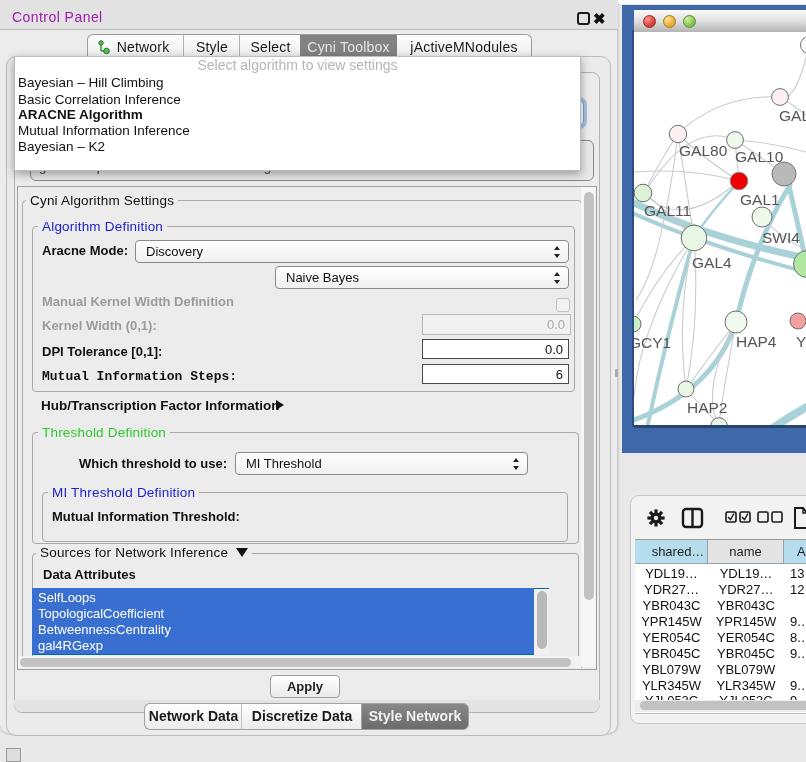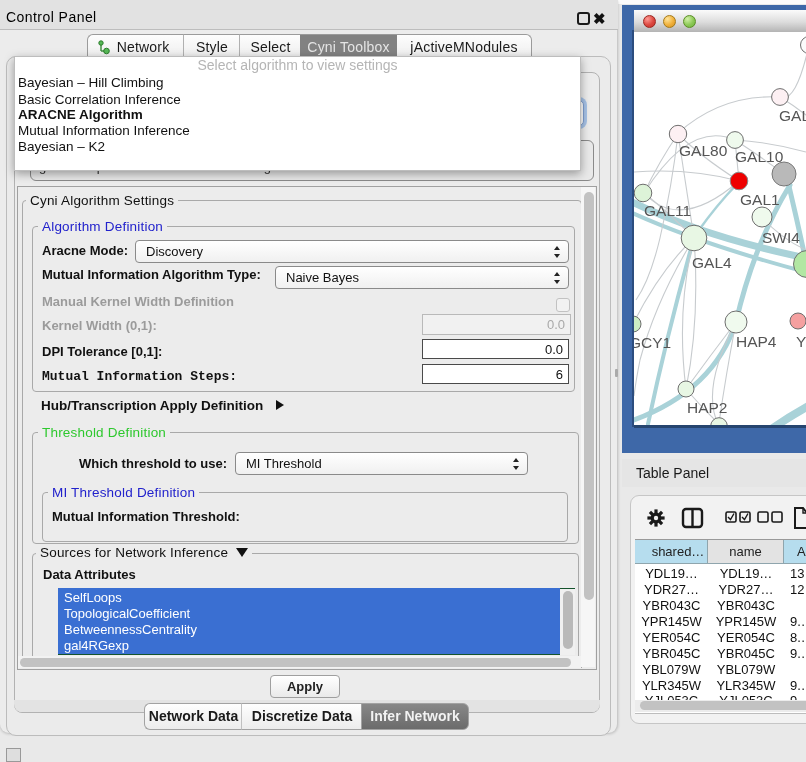--- a/index.html
+++ b/index.html
@@ -4,21 +4,21 @@
 <style>
 html,body{margin:0;padding:0;}
 #page{position:relative;width:806px;height:762px;background:#e9e9e9;overflow:hidden;
   font-family:"Liberation Sans",sans-serif;}
 .ab{position:absolute;}
 .bold{font-weight:bold;}
 
 #cpanel{left:0;top:4;width:617px;height:733px;background:#ececec;border-radius:0 0 9px 9px;
   border-right:1px solid #c9c9c9;box-shadow:0 1px 3px rgba(0,0,0,0.2);}
 #cptitle{left:0;top:4;width:618px;height:29px;background:#e2e2e2;border-bottom:1px solid #bdbdbd;}
-#cptitle span{position:absolute;left:6px;top:10px;font-size:14px;letter-spacing:0.45px;color:#000000;line-height:14px;}
+#cptitle span{position:absolute;left:12px;top:10px;font-size:14px;letter-spacing:0.45px;color:#a21caf;line-height:14px;}
 .wicon{border:2px solid #1a1a1a;border-radius:3px;width:9px;height:9px;}
 
 .tab{height:24px;line-height:24px;font-size:14px;font-weight:normal;letter-spacing:0.2px;color:#1a1a1a;text-align:center;
   background:linear-gradient(180deg,#fdfdfd,#ededed);border-top:1px solid #9b9b9b;}
 .tabsel{background:#828282;color:#e5e5e5;}
 
 #outerpanel{left:6px;top:56px;width:603px;height:678px;background:#ebebeb;
   border:1px solid #bcbcbc;border-radius:10px;}
 #innerpanel{left:14px;top:72px;width:584px;height:639px;background:#ececec;
   border:1px solid #b2b2b2;border-radius:8px;}
@@ -32,21 +32,21 @@
 .combo{position:absolute;border:1px solid #8a8a8a;border-radius:4px;
   background:linear-gradient(180deg,#ffffff,#f0f0f0);font-size:13px;color:#111;}
 .combo .ct{position:absolute;left:10px;top:0;line-height:21px;white-space:nowrap;}
 .updn{position:absolute;right:7px;top:4px;width:8px;height:14px;}
 .field{position:absolute;background:#fff;border:1.5px solid #4a4a4a;font-size:13px;color:#111;
   text-align:right;line-height:19px;padding-right:5px;}
 .field.dis{background:#f1f1f1;border:1px solid #b9b9b9;color:#a9a9a9;}
 .tri-r{width:0;height:0;border-left:8px solid #111;border-top:5px solid transparent;border-bottom:5px solid transparent;}
 .thumbv{position:absolute;background:#c2c2c2;border-radius:5px;}
 
-#dlist{left:58px;top:588px;width:517px;height:67px;background:#14532d;}
+#dlist{left:32px;top:588px;width:517px;height:67px;background:#0369a1;}
 #dlistsel{left:0;top:1px;width:502px;height:66px;background:#3a6fd2;}
 .li{position:absolute;left:6px;color:#fff;font-size:13px;line-height:16px;white-space:nowrap;}
 
 #applybtn{left:270px;top:675px;width:68px;height:21px;border:1px solid #9f9f9f;border-radius:4px;
   background:linear-gradient(180deg,#ffffff,#eaeaea);font-size:13px;font-weight:bold;color:#222;
   text-align:center;line-height:21px;}
 .bt{height:25px;line-height:25px;font-size:14px;font-weight:bold;color:#1a1a1a;text-align:center;
   background:linear-gradient(180deg,#fefefe,#ececec);border-top:1px solid #a2a2a2;border-bottom:1px solid #a2a2a2;}
 .btsel{background:linear-gradient(180deg,#888888,#6b6b6b);color:#f2f2f2;}
 
@@ -122,42 +122,41 @@
 
     <div class="lbl" style="left:42px;top:244px;">Aracne Mode:</div>
     <div class="combo" style="left:135px;top:240px;width:432px;height:21px;">
       <div class="ct">Discovery</div>
       <svg class="updn" viewBox="0 0 8 14">
             <path d="M4 1 L7 5 L1 5 Z" fill="#222"></path>
             <path d="M4 13 L7 9 L1 9 Z" fill="#222"></path>
           </svg>
     </div>
 
-    <div class="lbl" style="left:42px;top:268px;">Mutual Information Algorithm Type:</div>
     <div class="combo" style="left:275px;top:266px;width:292px;height:21px;">
       <div class="ct">Naive Bayes</div>
       <svg class="updn" viewBox="0 0 8 14">
             <path d="M4 1 L7 5 L1 5 Z" fill="#222"></path>
             <path d="M4 13 L7 9 L1 9 Z" fill="#222"></path>
           </svg>
     </div>
 
     <div class="lbl dis" style="left:42px;top:295px;">Manual Kernel Width Definition</div>
     <div style="position:absolute;left:556px;top:298px;width:12px;height:12px;border:1px solid #c2c2c2;border-radius:3px;background:#f2f2f2;"></div>
 
     <div class="lbl dis" style="left:42px;top:319px;">Kernel Width (0,1):</div>
     <div class="field dis" style="left:422px;top:314px;width:142px;height:19px;">0.0</div>
 
     <div class="lbl" style="left:42px;top:345px;">DPI Tolerance [0,1]:</div>
     <div class="field" style="left:422px;top:339px;width:140px;height:18px;">0.0</div>
 
     <div class="lbl" style="left:42px;top:370px;font-family:Liberation Mono, monospace;">Mutual Information Steps:</div>
     <div class="field" style="left:422px;top:364px;width:140px;height:18px;">6</div>
 
-    <div class="lbl" style="left:41px;top:399px;font-size:13.5px;">Hub/Transcription Apply Definition</div>
+    <div class="lbl" style="left:41px;top:399px;font-size:13.5px;">Hub/Transcription Factor Information</div>
     <div class="tri-r" style="position:absolute;left:276px;top:400px;"></div>
 
     <div class="group" style="left:32px;top:432px;width:545px;height:110px;"></div>
     <div class="gtitle" style="left:38px;top:426px;color:#2ec82e;">Threshold Definition</div>
 
     <div class="lbl" style="left:79px;top:457px;">Which threshold to use:</div>
     <div class="combo" style="left:235px;top:452px;width:291px;height:21px;">
       <div class="ct">MI Threshold</div>
       <svg class="updn" viewBox="0 0 8 14">
             <path d="M4 1 L7 5 L1 5 Z" fill="#222"></path>
@@ -191,21 +190,21 @@
   <div class="ab thumbv" style="left:584px;top:192px;width:10px;height:408px;"></div>
 
   <div class="ab" style="left:18px;top:656px;width:563px;height:12px;background:#f2f2f2;"></div>
   <div class="ab thumbv" style="left:20px;top:658px;width:551px;height:9px;"></div>
 
   <div class="ab" id="applybtn">Apply</div>
 
   <div class="ab" style="left:14px;top:700px;width:586px;height:12px;background:#e3e3e3;border-radius:0 0 8px 8px;"></div>
   <div class="ab bt" style="left:144px;top:703px;width:97px;border-left:1px solid #a2a2a2;border-radius:6px 0 0 6px;">Network Data</div>
   <div class="ab bt" style="left:241px;top:703px;width:120px;border-left:1px solid #c0c0c0;">Discretize Data</div>
-  <div class="ab bt btsel" style="left:361px;top:703px;width:106px;border-left:1px solid #a2a2a2;border-right:1px solid #a2a2a2;border-radius:0 6px 6px 0;">Infer Network</div>
+  <div class="ab bt btsel" style="left:361px;top:703px;width:106px;border-left:1px solid #a2a2a2;border-right:1px solid #a2a2a2;border-radius:0 6px 6px 0;">Style Network</div>
 
   <div class="ab" style="left:6px;top:748px;width:13px;height:12px;background:#dedede;border:1px solid #999;"></div>
 
   <div class="ab" style="left:615px;top:369px;width:3px;height:8px;background:#aaa;border-radius:1px;"></div>
 
   <div class="ab" id="netframe"></div>
   <div class="ab" id="nettitle">
     <div class="light" style="left:9px;background:radial-gradient(circle at 3.5px 3px,#ff9a94,#dc4840 55%,#c03028);border:1px solid #9c2720;"></div>
     <div class="light" style="left:29px;background:radial-gradient(circle at 3.5px 3px,#ffe49a,#f0b03a 55%,#d29024);border:1px solid #a57a18;"></div>
     <div class="light" style="left:49px;background:radial-gradient(circle at 3.5px 3px,#d2f0a8,#8cc956 55%,#6cb23c);border:1px solid #5b8e25;"></div>
@@ -278,21 +277,20 @@
       <text x="629" y="348">GCY1</text>
       <text x="736" y="347">HAP4</text>
       <text x="796" y="347">YM</text>
       <text x="687" y="413">HAP2</text>
     </g>
    </svg>
   </div>
   <div class="ab" style="left:634px;top:425px;width:172px;height:3px;background:#26456f;"></div>
   <div class="ab" style="left:632px;top:30px;width:2px;height:397px;background:#2c4d7f;"></div>
 
-  <div class="ab" id="tptitle"><span style="margin-left:14px;">Table Panel</span></div>
   <div class="ab" id="tpbox">
 
     <svg style="position:absolute;left:12px;top:11px;" width="170" height="26" viewBox="0 0 170 26">
 
       <g transform="translate(13,11)">
         <g fill="#1a1a1a">
           <circle r="5.4"></circle>
           <g>
             <rect x="-1.6" y="-8.6" width="3.2" height="4"></rect>
             <rect x="-1.6" y="4.6" width="3.2" height="4"></rect>

